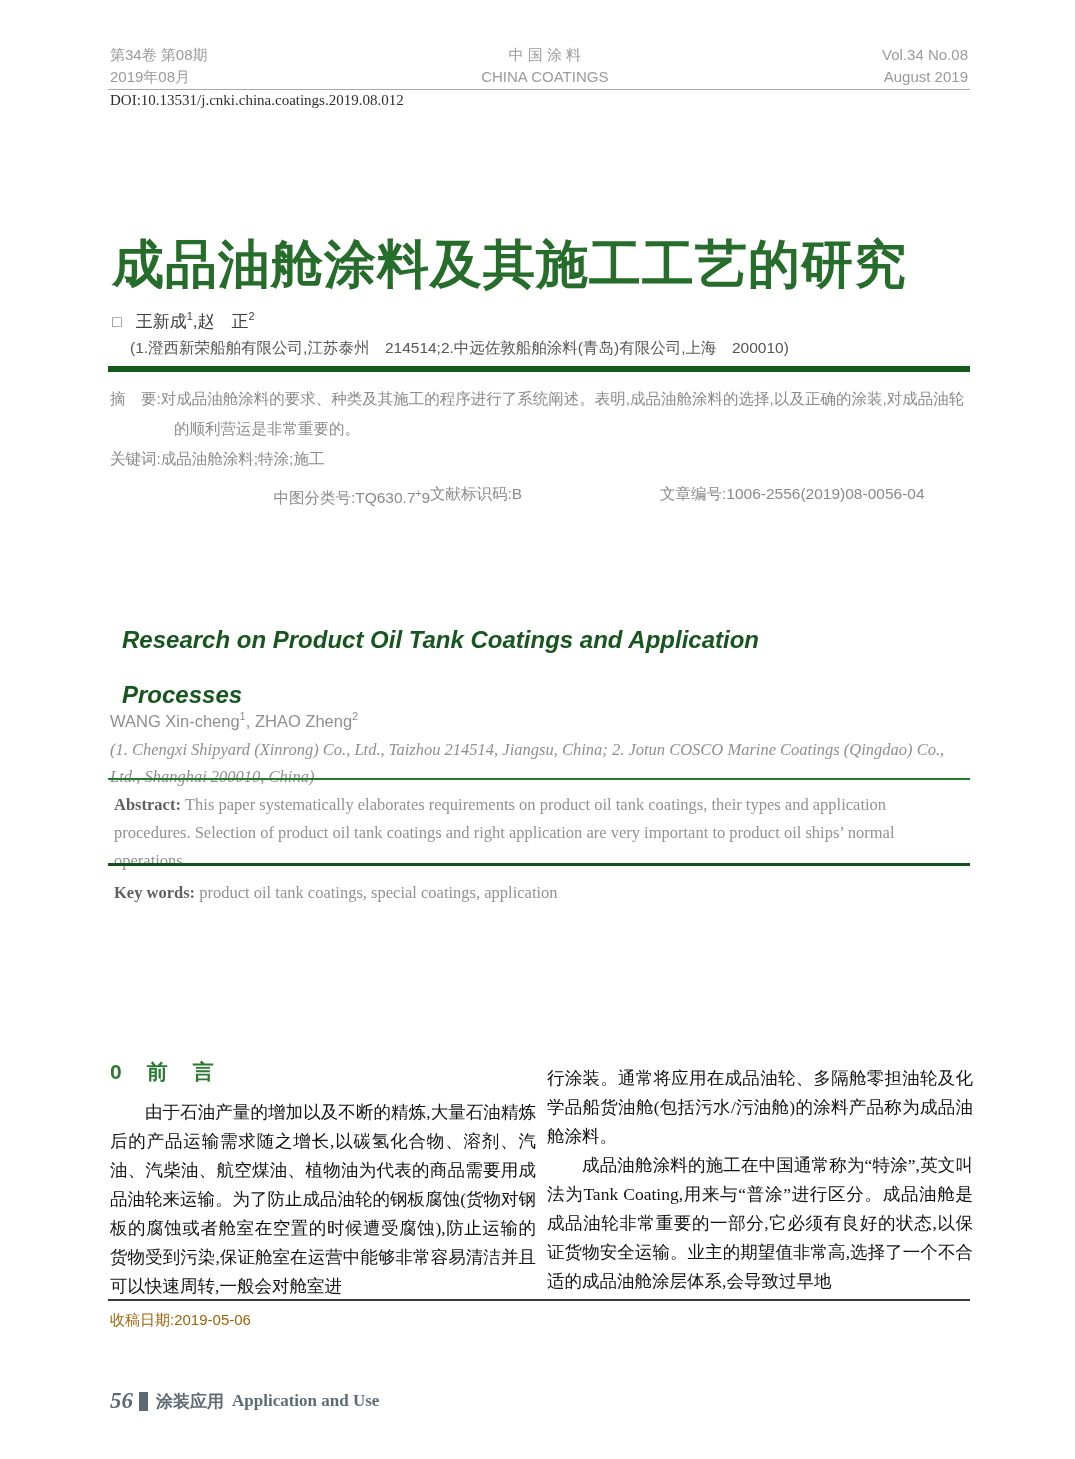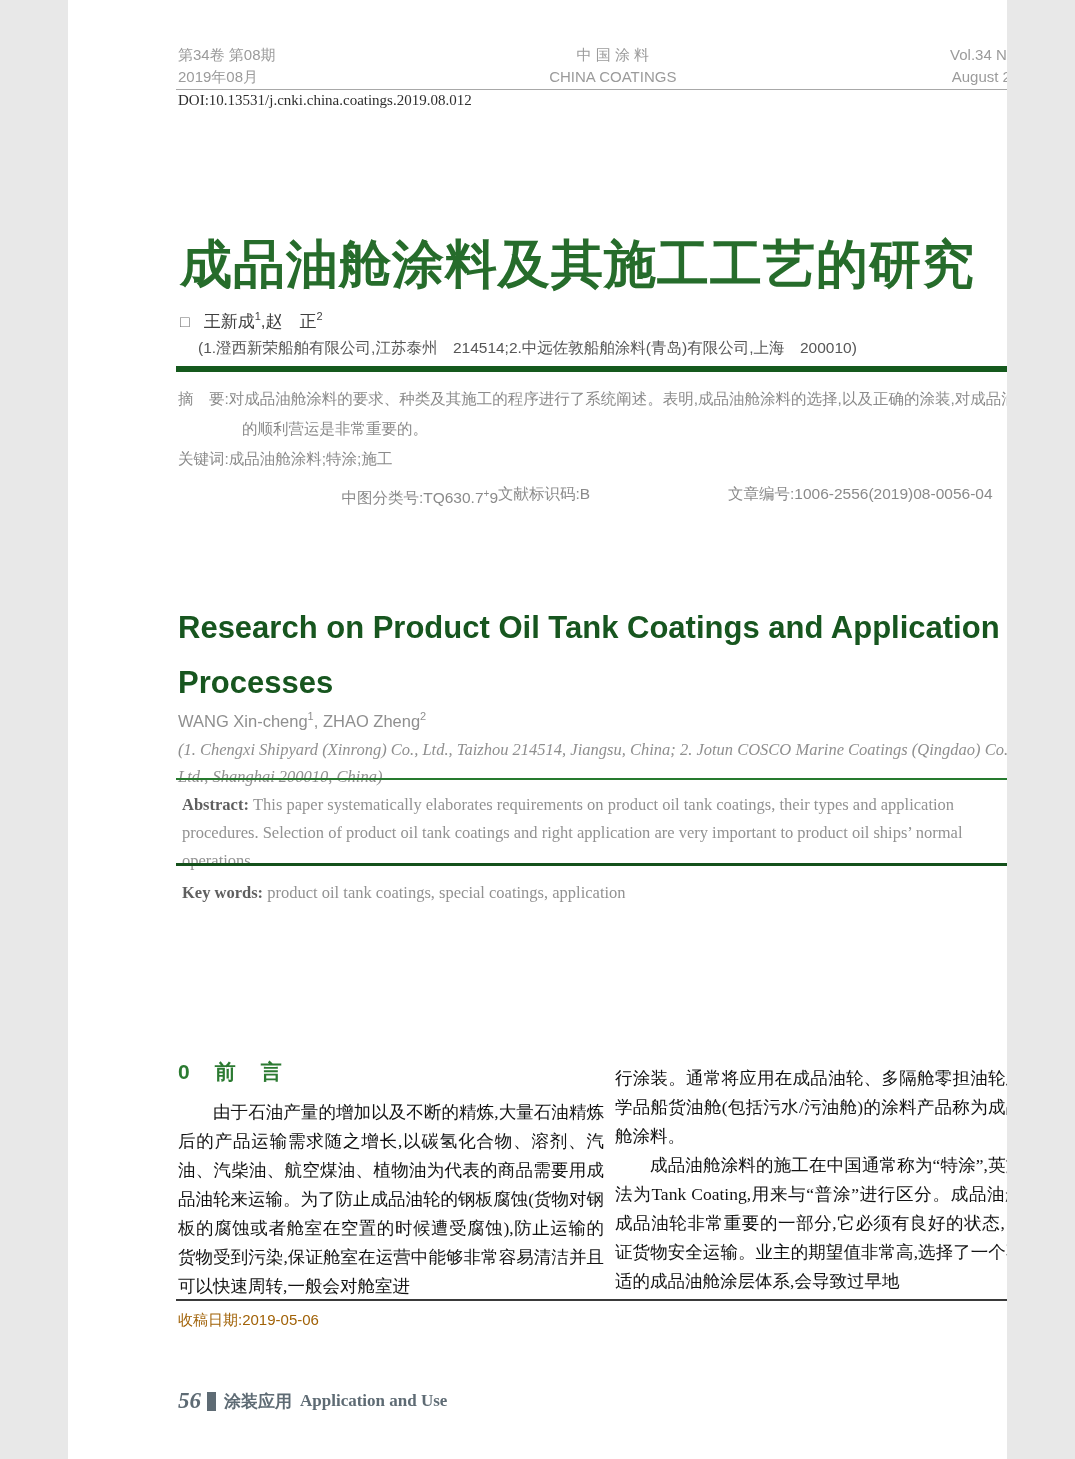--- a/index.html
+++ b/index.html
@@ -1,17 +1,17 @@
 <!DOCTYPE html>
 <html><head>
 <meta charset="utf-8">
 <style>
   html,body { margin:0; padding:0; background:#e8e8e8; }
   .page {
-    position:relative; width:939px; height:1459px; margin:0 auto;
+    position:relative; width:1075px; height:1459px; margin:0 auto;
     background:#ffffff; overflow:hidden;
     font-family:"Liberation Sans","DejaVu Sans",sans-serif;
   }
   
   .header { position:absolute; top:44px; left:110px; width:858px;
     display:flex; justify-content:space-between; color:#9b9b9b;
     font-size:15px; line-height:22px; }
   .h-center { text-align:center; }
   .h-right  { text-align:right; }
   .header-rule { position:absolute; top:89px; left:108px; width:862px;
@@ -42,22 +42,22 @@
   .abstract-cn { position:absolute; top:384px; left:110px; width:858px;
     color:#8a8a8a; font-size:15.5px; line-height:30px; }
   .abs-hang { margin:0; padding-left:64px; text-indent:-64px; }
   .kw-line { margin:0; }
   .clc-row { display:flex; margin-top:5px; }
   .clc-c1 { width:320px;text-align:right; }
   .clc-c2 { width:230px; }
   .clc-row sup { font-size:10px; }
 
   
-  .title-en { position:absolute; top:600px; left:110px; width:880px; margin:0;
-    font-size:31px; line-height:55px; color:#17561f; font-weight:bold; }
+  .title-en { position:absolute; top:600px; left:110px; width:880px; margin:12px;
+    font-size:24px; line-height:55px; color:#17561f; font-weight:bold;font-style:italic; }
   .authors-en { position:absolute; top:710px; left:110px; font-size:16.5px;
     color:#8f8f8f; }
   .authors-en sup { font-size:11px; }
   .affil-en { position:absolute; top:736px; left:110px; width:858px;
     font-size:16.5px; font-style:italic; color:#8f8f8f; line-height:27px;
     font-family:"Liberation Serif","DejaVu Serif",serif; }
   .abstract-en { position:absolute; top:787px; left:110px; width:860px;
     font-size:16.5px; color:#929292; line-height:28px;
     font-family:"Liberation Serif","DejaVu Serif",serif; }
   .abstract-en p { margin:4px; }

